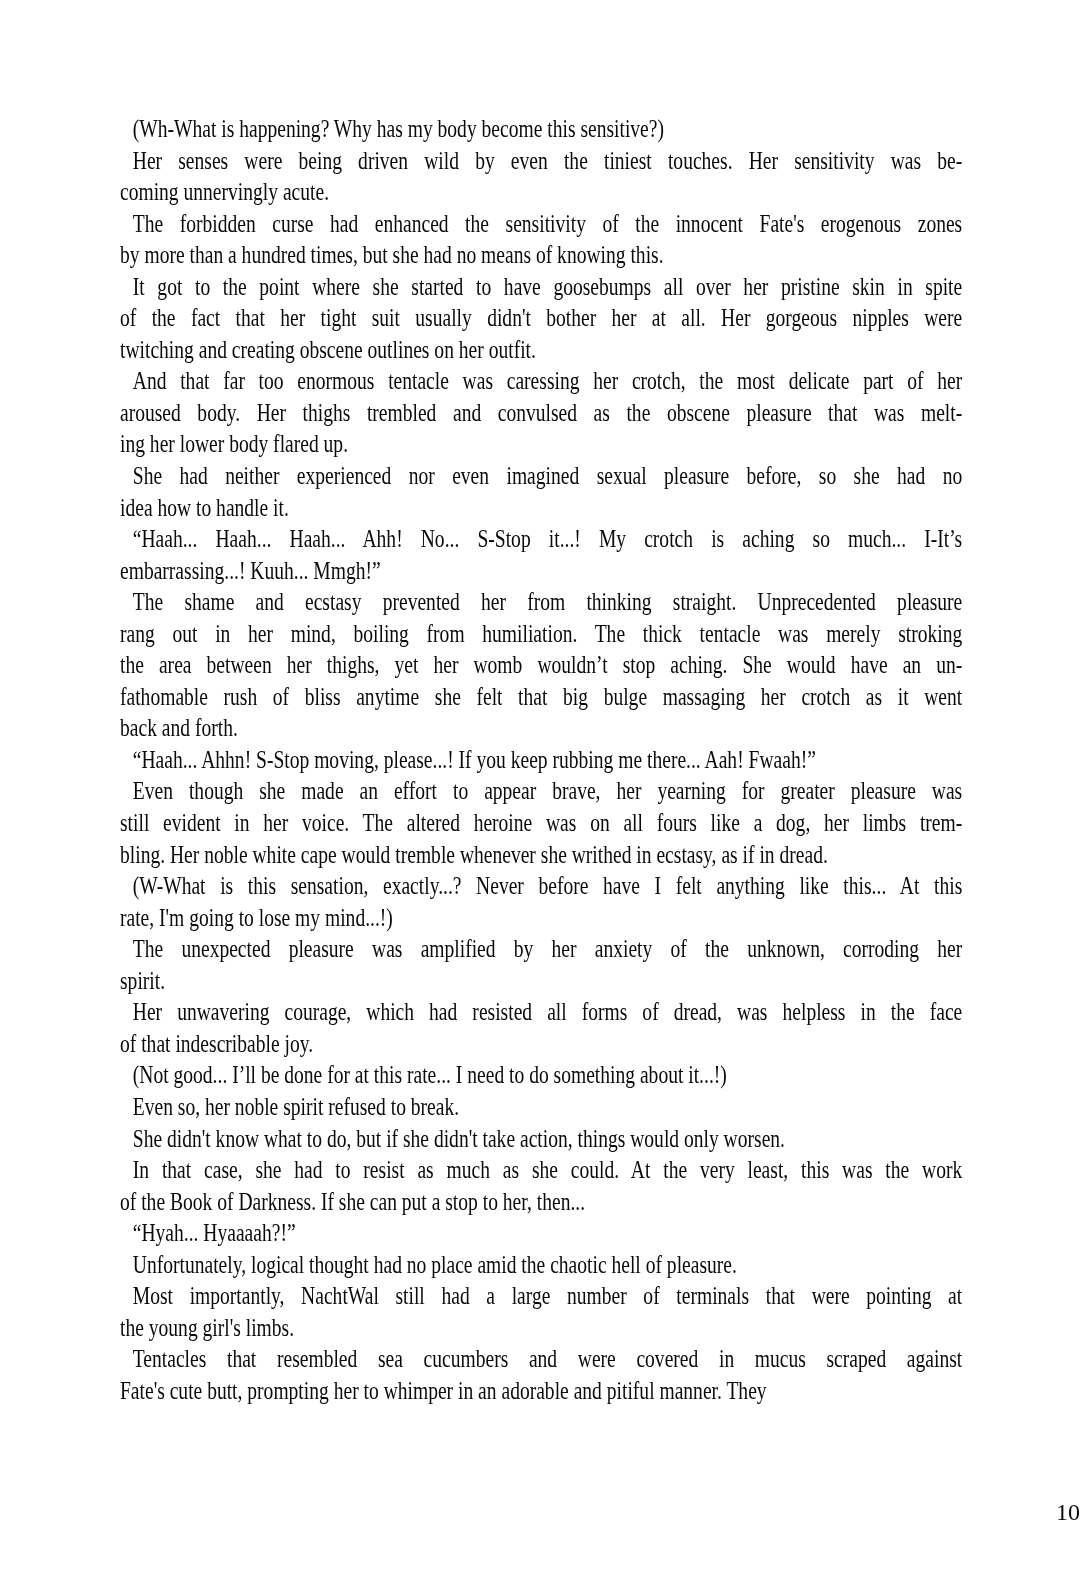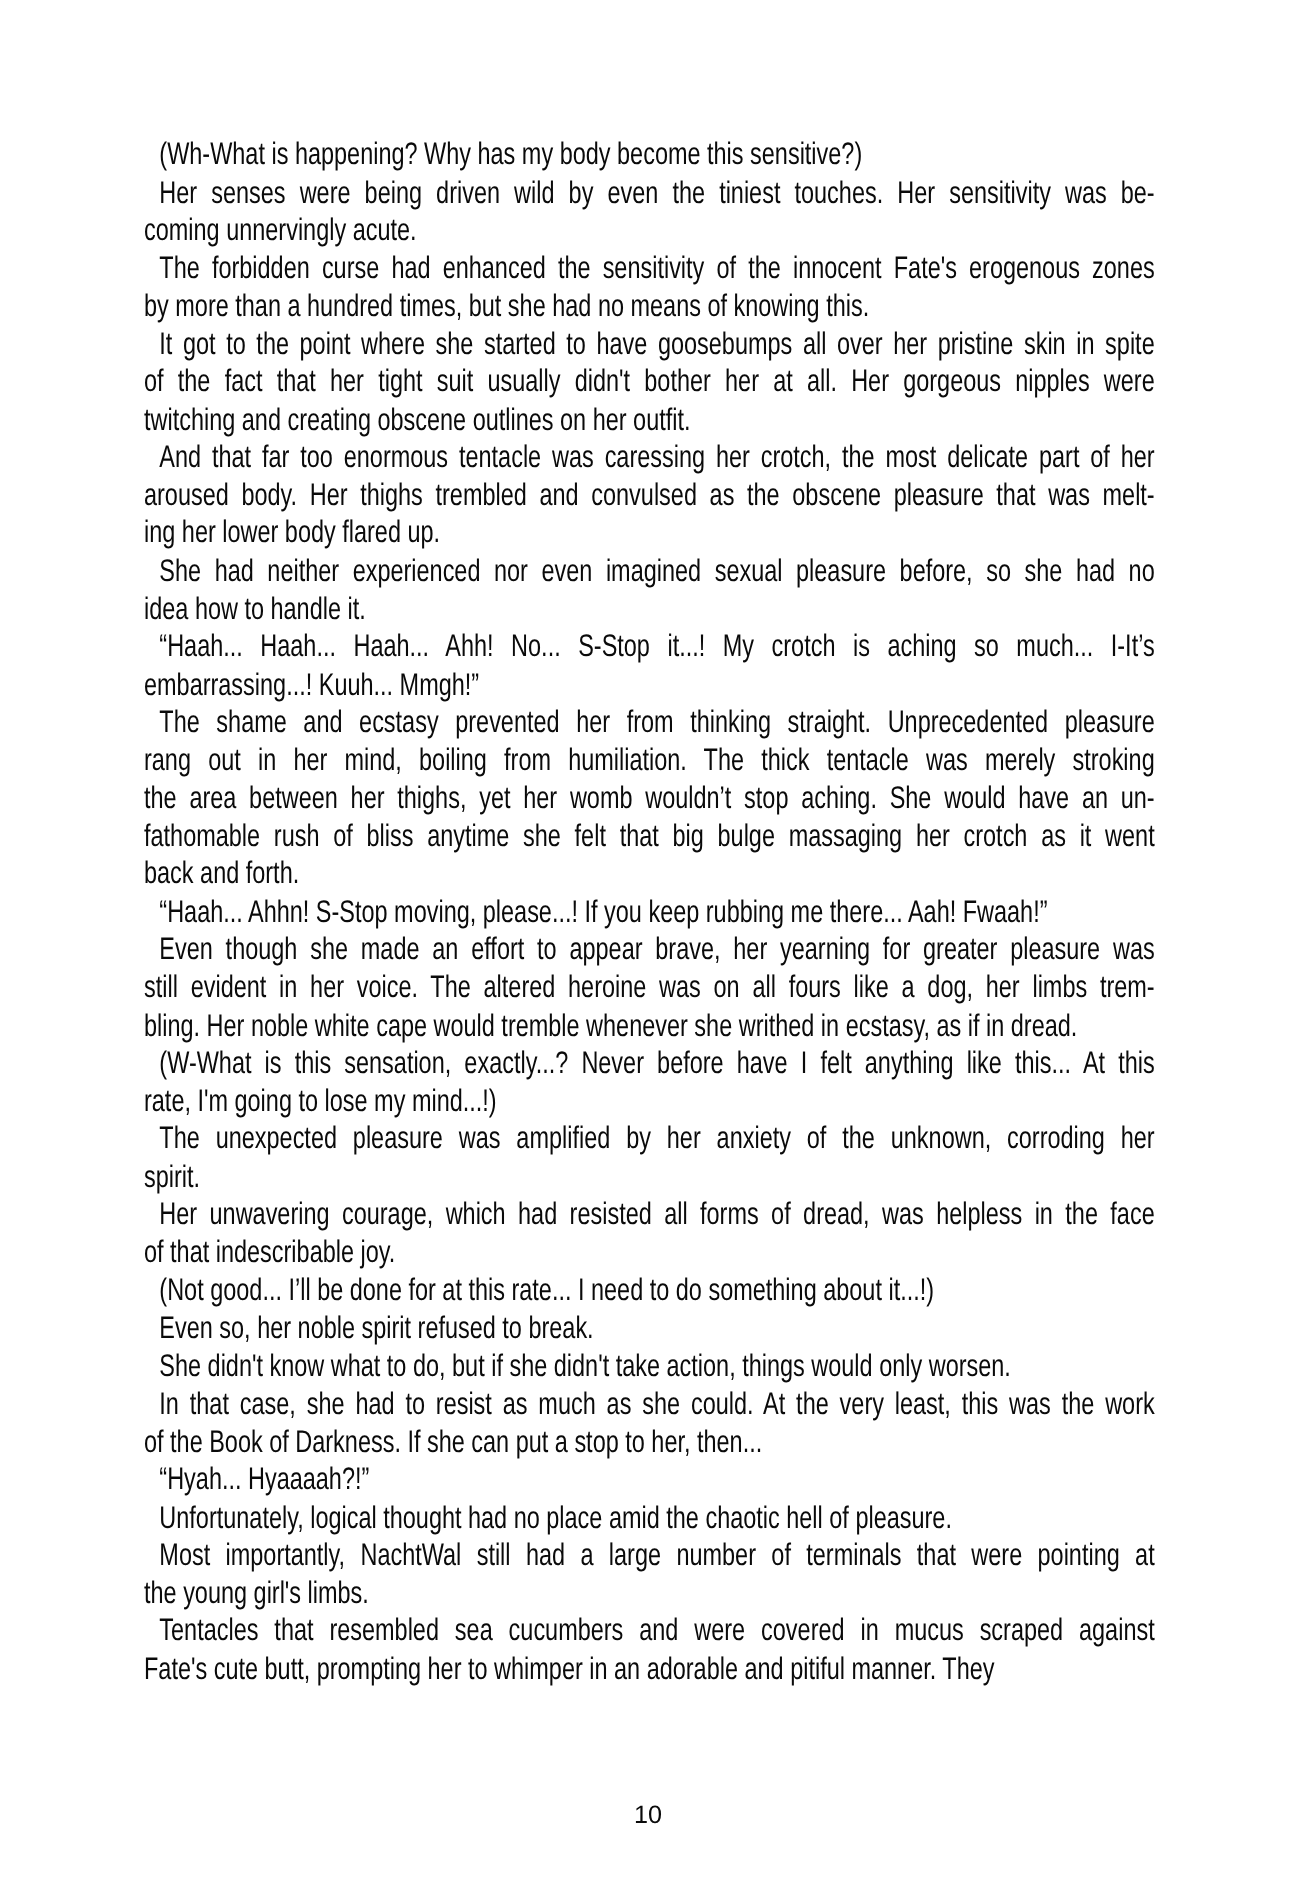--- a/index.html
+++ b/index.html
@@ -6,21 +6,21 @@
     margin: 0;
     padding: 0;
     background: #ffffff;
   }
   .page {
     position: relative;
     width: 1080px;
     height: 1578px;
     background: #ffffff;
     overflow: hidden;
-    font-family: Liberation Sans, sans-serif;
+    font-family: Liberation Serif, serif;
     color: #0a0a0a;
   }
   .text-block {
     position: absolute;
     left: 120px;
     top: 113px;
     width: 1120px;
     transform: scaleX(0.752);
     transform-origin: left top;
     font-size: 26px;
@@ -35,22 +35,22 @@
     text-align-last: left;
   }
   .line.para-start {
     text-indent: 17px;
   }
   .page-number {
     position: absolute;
     top: 1497px;
     left: 0;
     width: 1080px;
-    text-align: center;
-    font-size: 21px;
+    text-align: right;
+    font-size: 24px;
     line-height: 31px;
     color: #0a0a0a;
   }
 </style>
 </head>
 <body>
 
 <div class="page">
   <div class="text-block">
       <div class="line para-start para-end">(Wh-What is happening? Why has my body become this sensitive?)</div>

